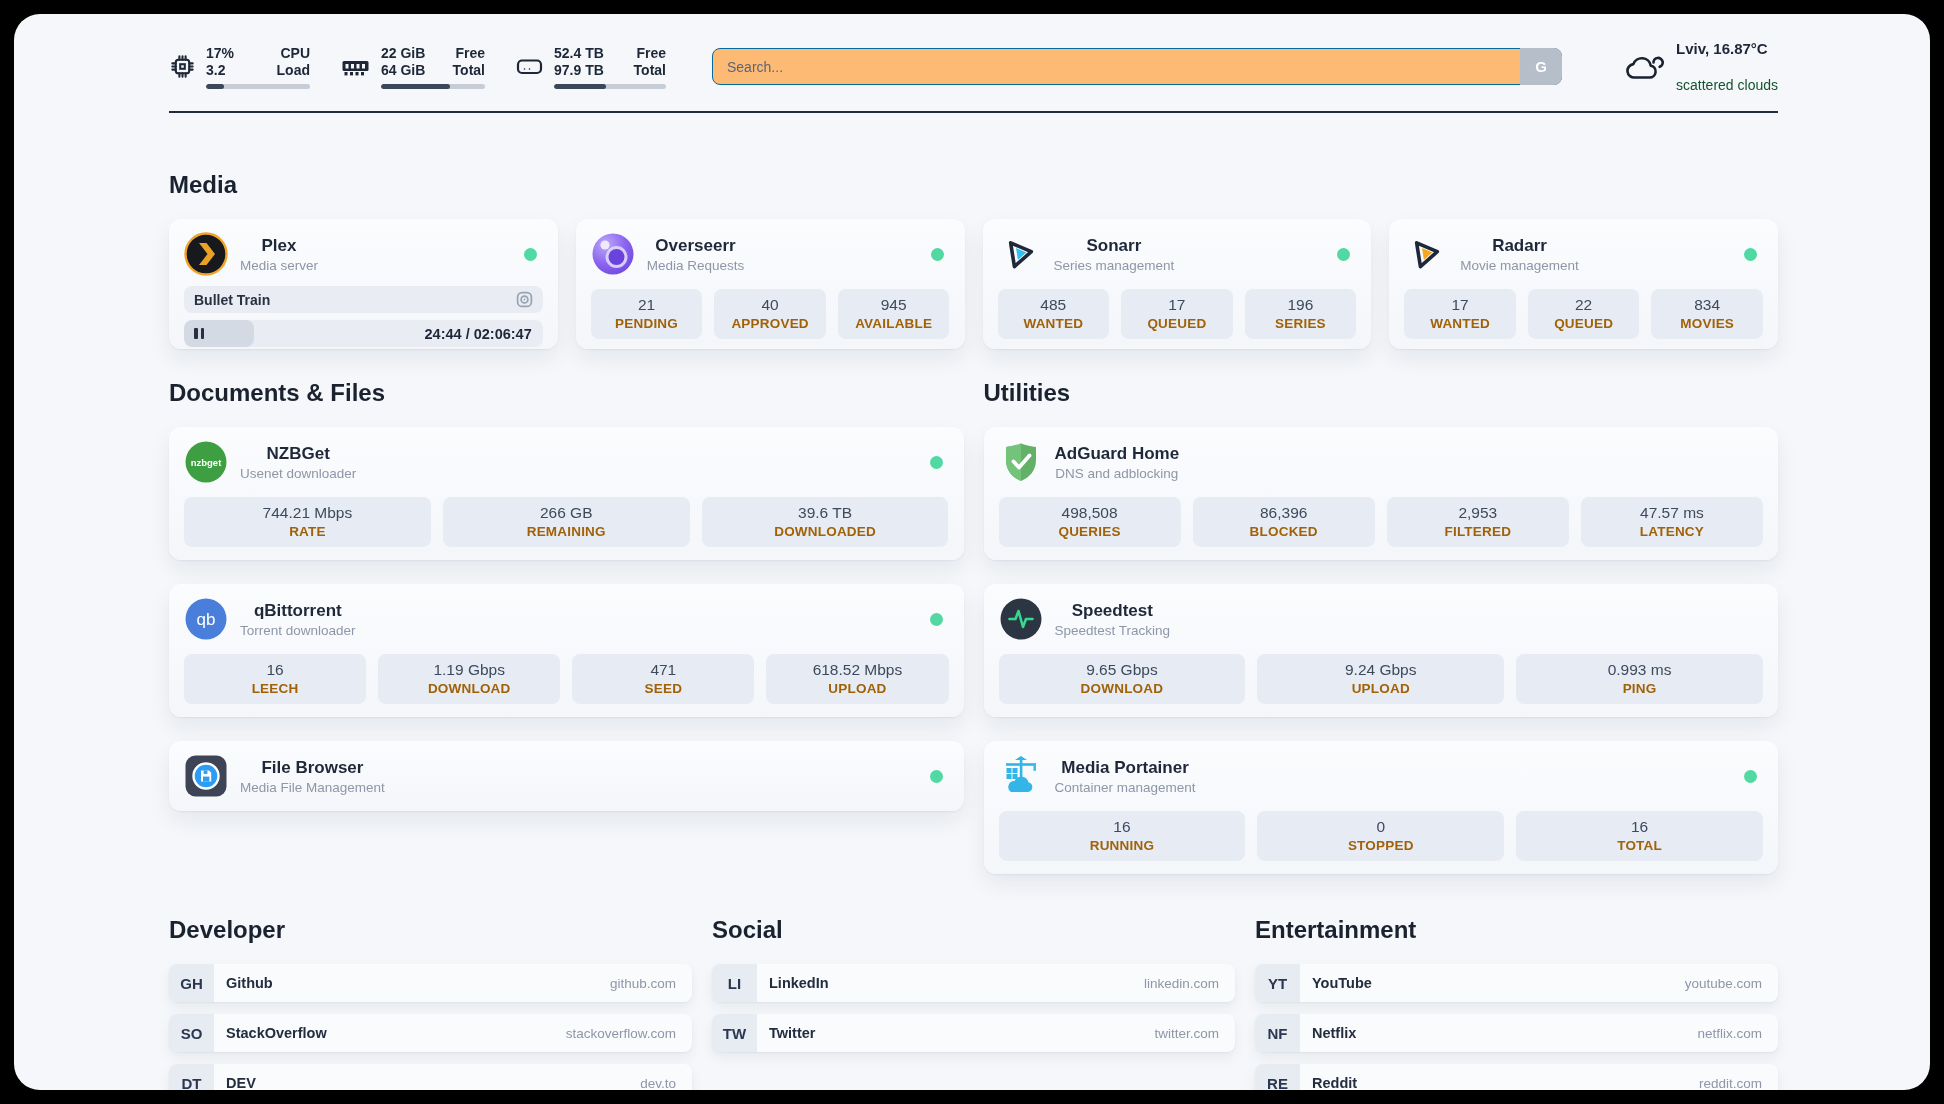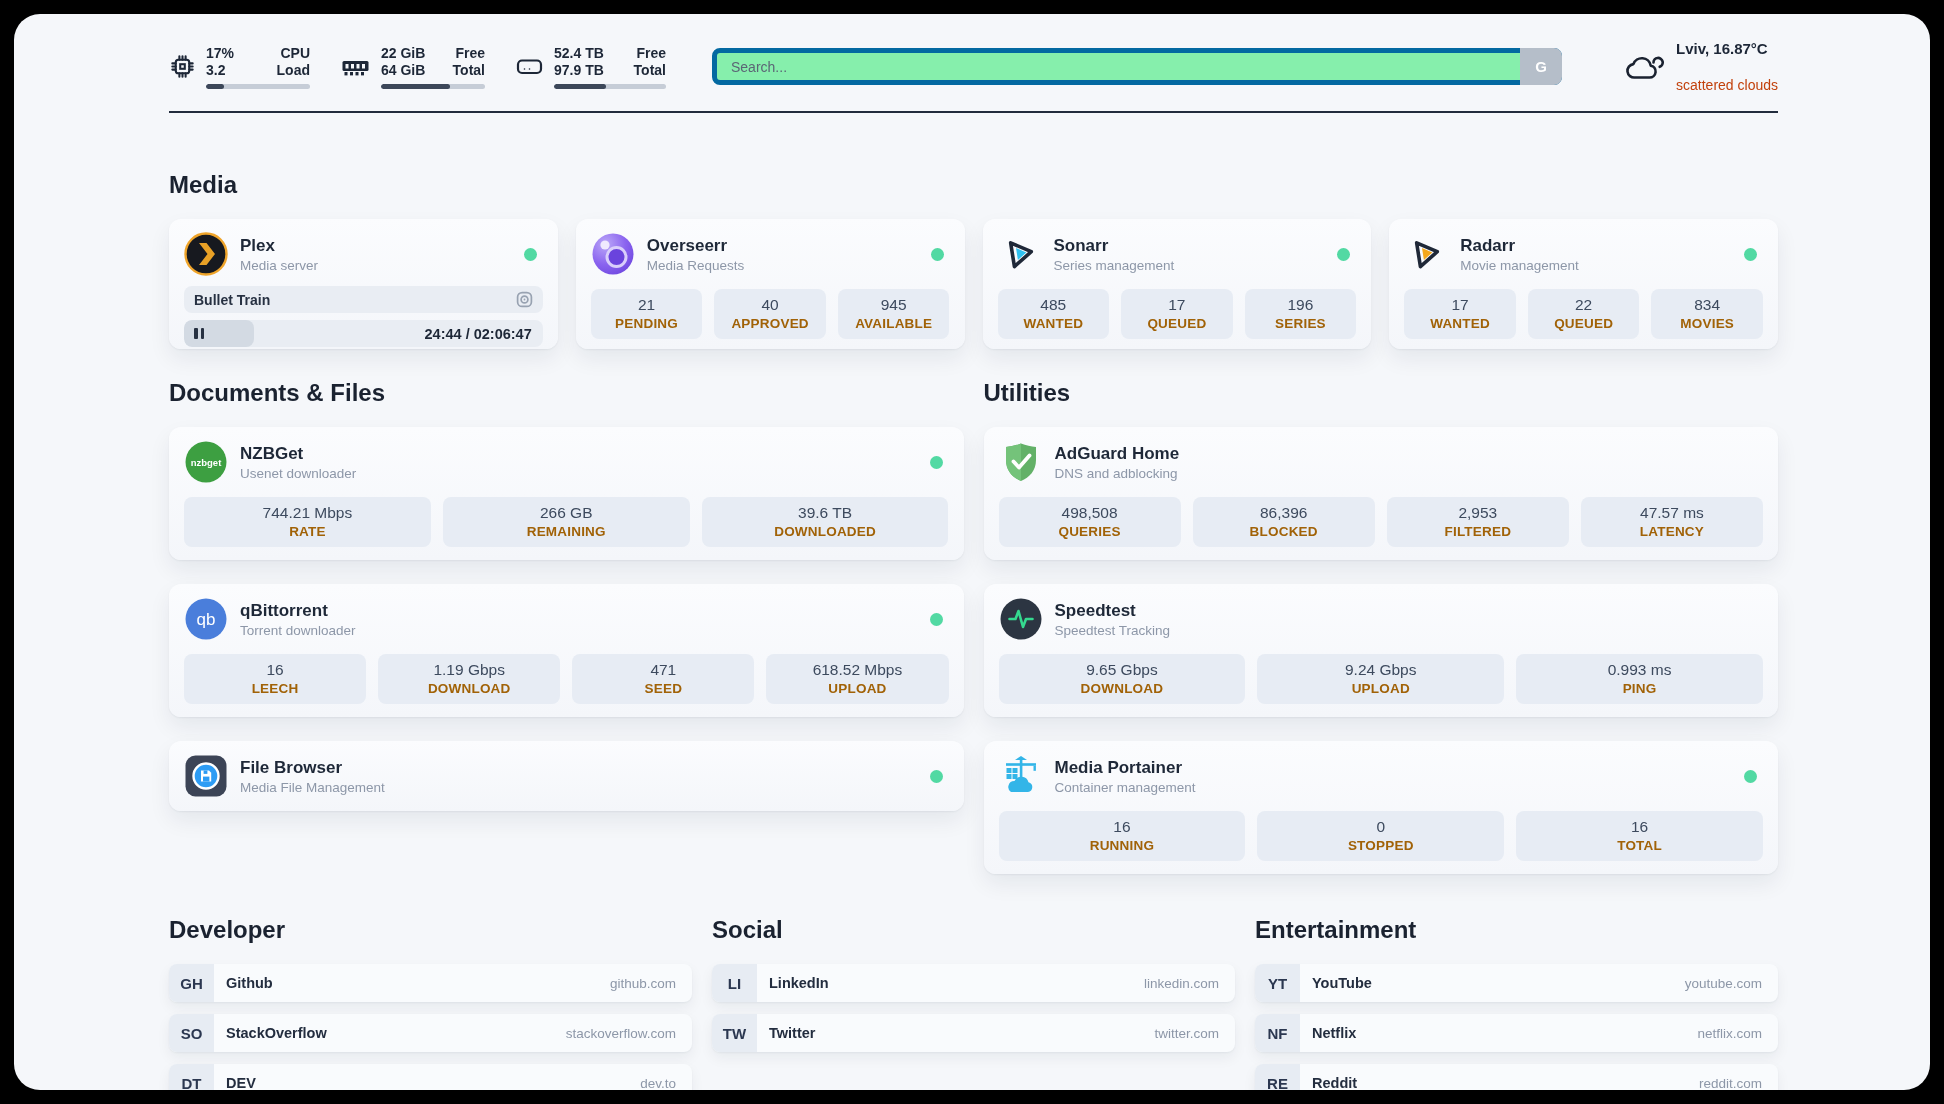--- a/index.html
+++ b/index.html
@@ -11,47 +11,47 @@
   .topbar { display:flex; align-items:center; }
   .metrics { display:flex; gap:30px; align-items:center; }
   .metric { display:flex; gap:10px; align-items:center; }
   .mbody { display:flex; flex-direction:column; width:104px; }
   .mrow { display:flex; justify-content:space-between; font-size:14px; font-weight:600; color:#1d2737; line-height:17px; }
   .mbar { margin-top:5px; height:5px; border-radius:3px; background:#c6cdd7; overflow:hidden; }
   .mfill { height:100%; background:#3c4759; border-radius:3px; }
   .micon { flex:0 0 auto; }
 
   .search { flex:1; margin:0 62px 0 46px; position:relative; height:37px; }
-  .search input { width:100%; height:100%; border:5px solid #0369a1; border-radius:8px; background:#86efac;
+  .search input { width:100%; height:100%; border:1px solid #0369a1; border-radius:8px; background:#fdba74;
     padding:0 52px 0 14px; font-size:14px; color:#2b3648; font-family:"Liberation Sans", sans-serif; outline:none; }
   .search input::placeholder { color:#5b6575; }
   .gbtn { position:absolute; right:0; top:0; width:42px; height:37px; border:none; border-radius:0 8px 8px 0;
     background:#b5bec9; color:#fff; font-size:15px; font-weight:700; cursor:pointer; }
 
   .weather { display:flex; align-items:center; gap:12px; }
   .wtext .wloc { font-size:15px; font-weight:700; color:#1d2737; }
-  .wtext .wcond { font-size:14px; color:#c2410c; margin-top:20px; }
+  .wtext .wcond { font-size:14px; color:#14532d; margin-top:20px; }
 
   .divider { margin-top:18px; border-bottom:2px solid #222c3d; }
 
   
   h2.sec { font-size:24px; font-weight:700; color:#1a2230; }
   .sec-media { margin:58px 0 20px; }
   .sec-mid   { margin:30px 0 20px; }
   .sec-links { margin:42px 0 20px; }
 
   .grid4 { display:grid; grid-template-columns:repeat(4,1fr); gap:18px; }
   .grid2 { display:grid; grid-template-columns:1fr 1fr; gap:20px; align-items:start; }
   .grid3 { display:grid; grid-template-columns:1fr 1fr 1fr; gap:20px; align-items:start; }
   .stack { display:flex; flex-direction:column; gap:24px; }
 
   .card { background:linear-gradient(180deg,#fbfcfe 0%,#f4f6fa 100%); border-radius:12px; padding:13px 15px;
     box-shadow:0 1px 2px rgba(20,30,50,.06), 0 10px 22px rgba(20,30,50,.07); cursor:pointer; }
   .card.h130 { height:130px; }
-  .chead { display:flex; align-items:center; gap:12px; }
+  .chead { display:flex; align-items:center; gap:12px;text-align:center; }
   .appicon { width:44px; height:44px; flex:0 0 auto; }
   .ctitles .cname { font-size:17px; font-weight:700; color:#1e2838; line-height:20px; }
   .ctitles .csub  { font-size:13.5px; color:#8d97a8; margin-top:2px; }
   .dot { width:13px; height:13px; border-radius:50%; background:#52d9a3; margin-left:auto; margin-right:6px; }
 
   .stats { display:flex; gap:12px; margin-top:13px; }
   .stat { flex:1; background:#e7ecf4; border-radius:8px; padding:7px 0 8px; text-align:center; }
   .stat .sv { font-size:15.5px; color:#3d4a5e; }
   .stat .sl { font-size:13.5px; font-weight:700; color:#a16207; margin-top:2px; letter-spacing:.2px; }
 

